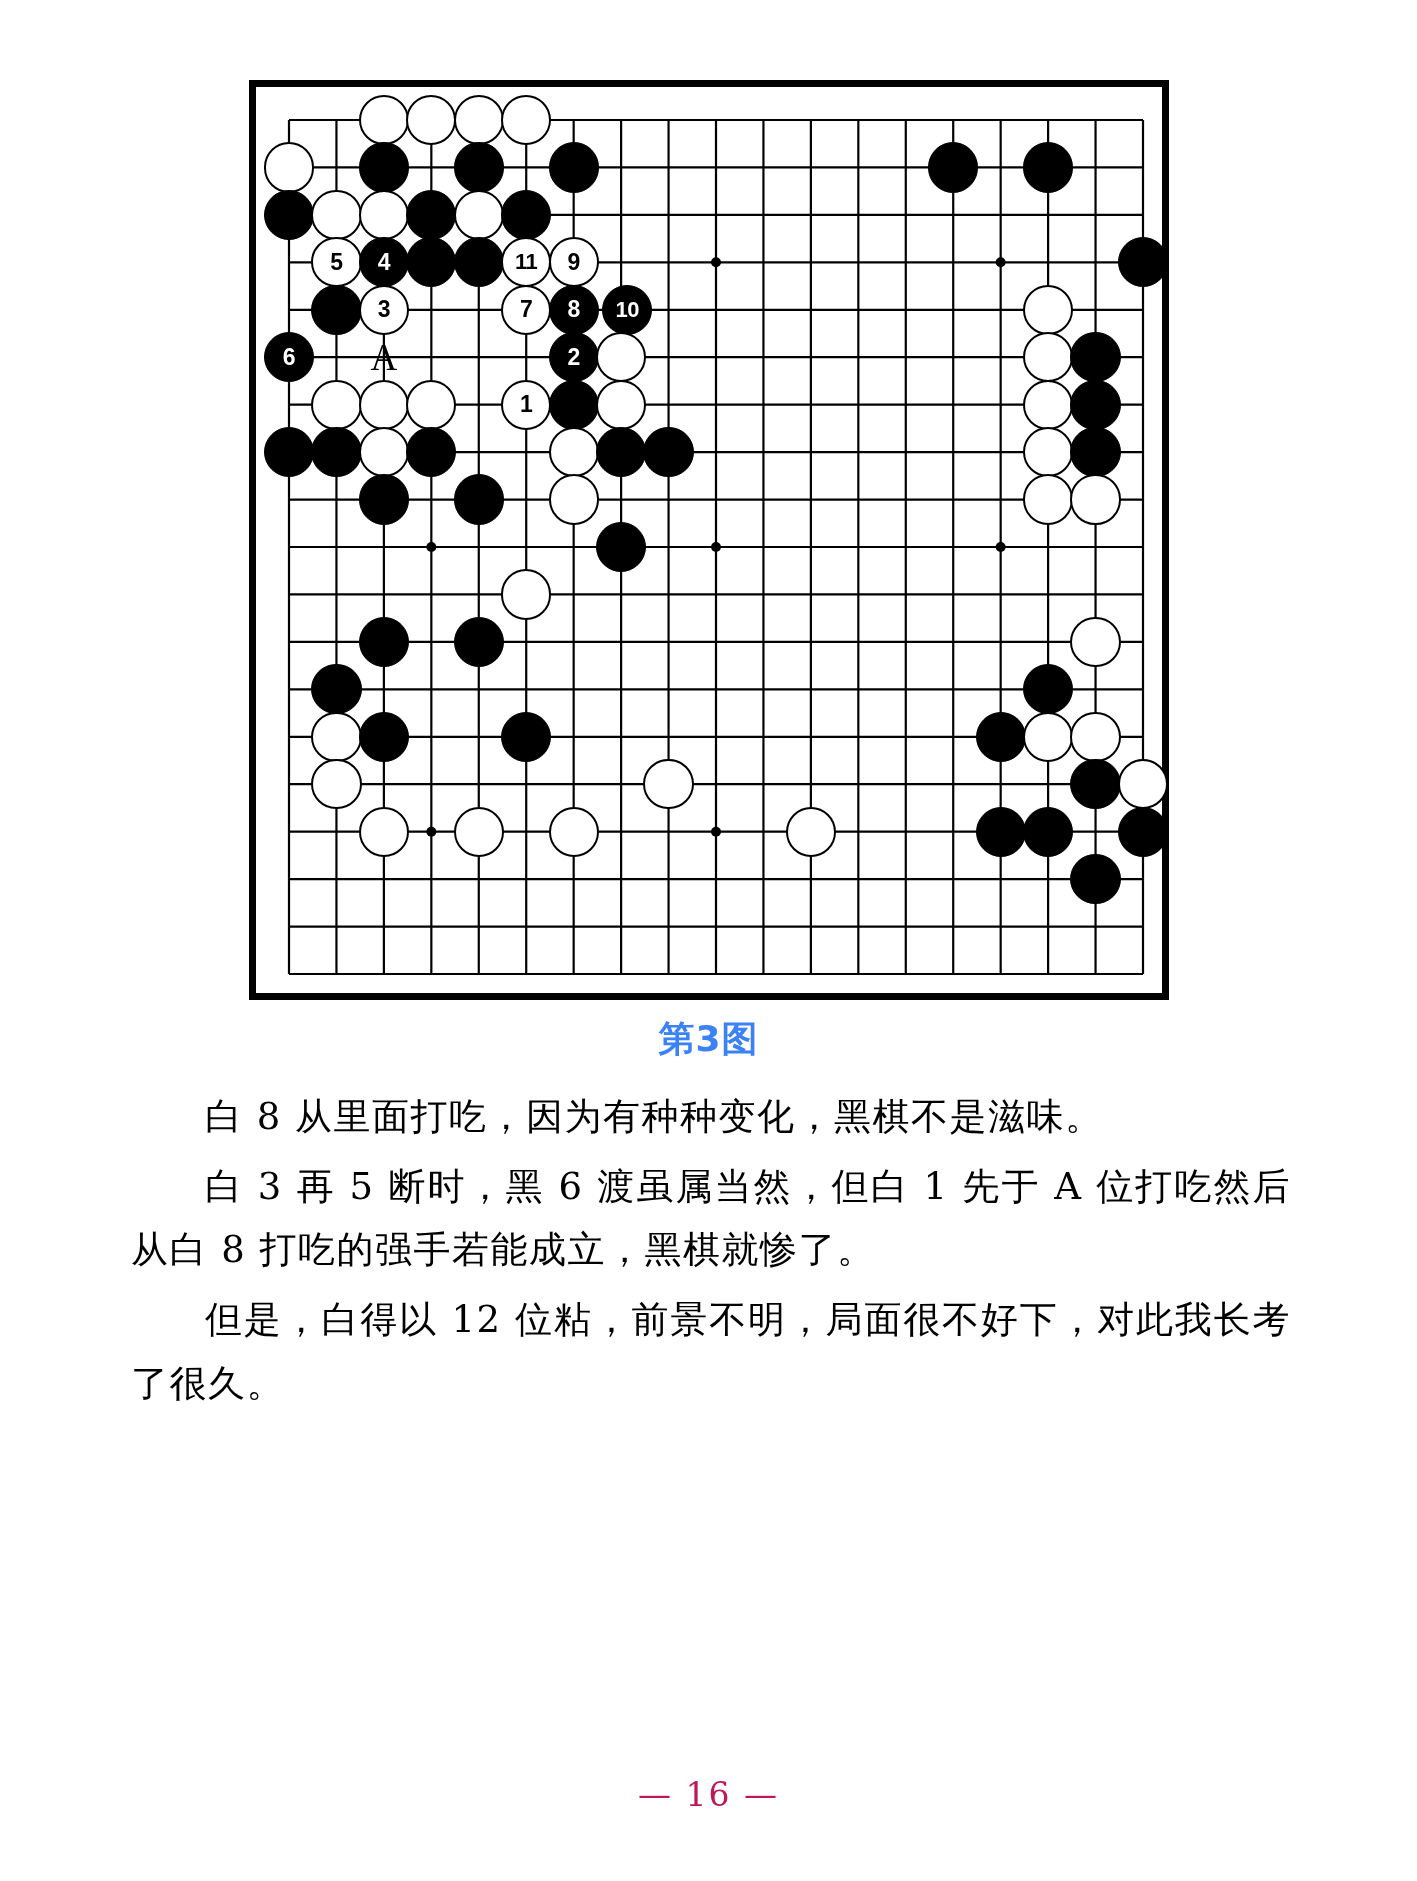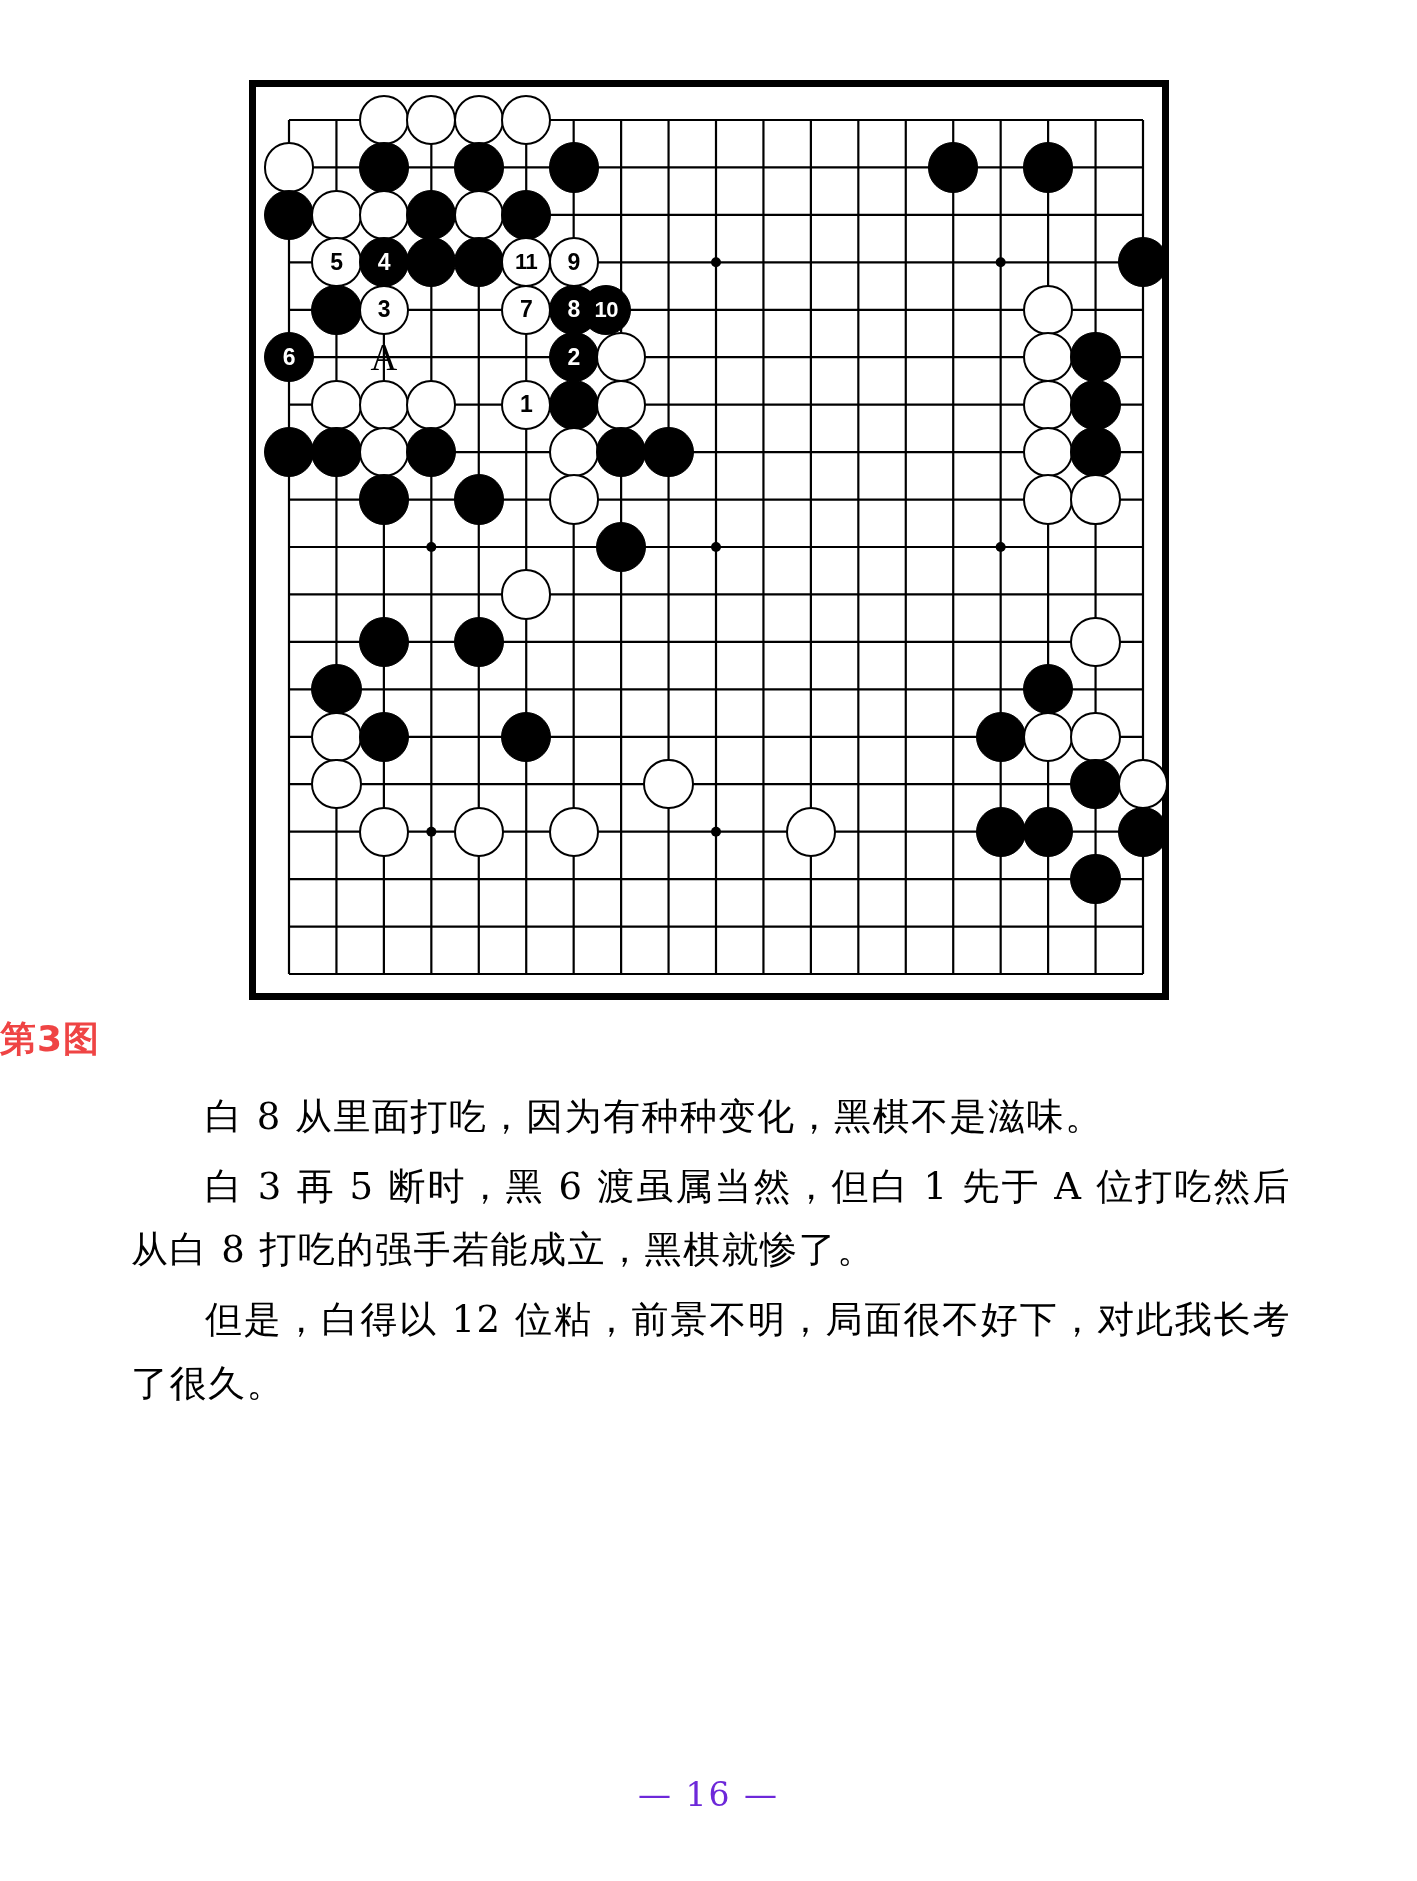--- a/index.html
+++ b/index.html
@@ -85,24 +85,25 @@
     align-items: center;
     justify-content: center;
   }
 
   
   #caption {
     position: absolute;
     left: 0;
     top: 1015px;
     width: 1417px;
+    text-align: center;
     font-family: "DejaVu Sans", sans-serif;
     font-weight: bold;
     font-size: 36px;
-    color: #ef4444;
+    color: #3b82f6;
     letter-spacing: 1px;
   }
 
   #body-text {
     position: absolute;
     left: 131px;
     top: 1085px;
     width: 1160px;
     font-family: "DejaVu Serif", "Liberation Serif", serif;
     font-size: 37px;
@@ -118,21 +119,21 @@
   }
 
   #page-number {
     position: absolute;
     left: 0;
     top: 1775px;
     width: 1417px;
     text-align: center;
     font-family: "DejaVu Serif", serif;
     font-size: 33px;
-    color: #6d28d9;
+    color: #be185d;
     letter-spacing: 2px;
   }
 </style>
 </head>
 <body>
 
 <div class="page">
 
   <div id="board-wrap">
     <div id="board">
@@ -220,21 +221,21 @@
           <div class="stone black" style="left:55.30px;top:197.63px;width:50.29px;height:50.29px;"></div>
           <div class="stone white" style="left:102.74px;top:197.63px;width:50.29px;height:50.29px;">
             <span class="lab">3</span>
           </div>
           <div class="stone white" style="left:245.08px;top:197.63px;width:50.29px;height:50.29px;">
             <span class="lab">7</span>
           </div>
           <div class="stone black" style="left:292.52px;top:197.63px;width:50.29px;height:50.29px;">
             <span class="lab">8</span>
           </div>
-          <div class="stone black" style="left:325px;top:197.63px;width:50.29px;height:50.29px;">
+          <div class="stone black" style="left:346px;top:197.63px;width:50.29px;height:50.29px;">
             <span class="lab two">10</span>
           </div>
           <div class="stone white" style="left:766.97px;top:197.63px;width:50.29px;height:50.29px;"></div>
           <div class="stone black" style="left:7.85px;top:245.08px;width:50.29px;height:50.29px;">
             <span class="lab">6</span>
           </div>
           <div class="stone black" style="left:292.52px;top:245.08px;width:50.29px;height:50.29px;">
             <span class="lab">2</span>
           </div>
           <div class="stone white" style="left:339.97px;top:245.08px;width:50.29px;height:50.29px;"></div>

